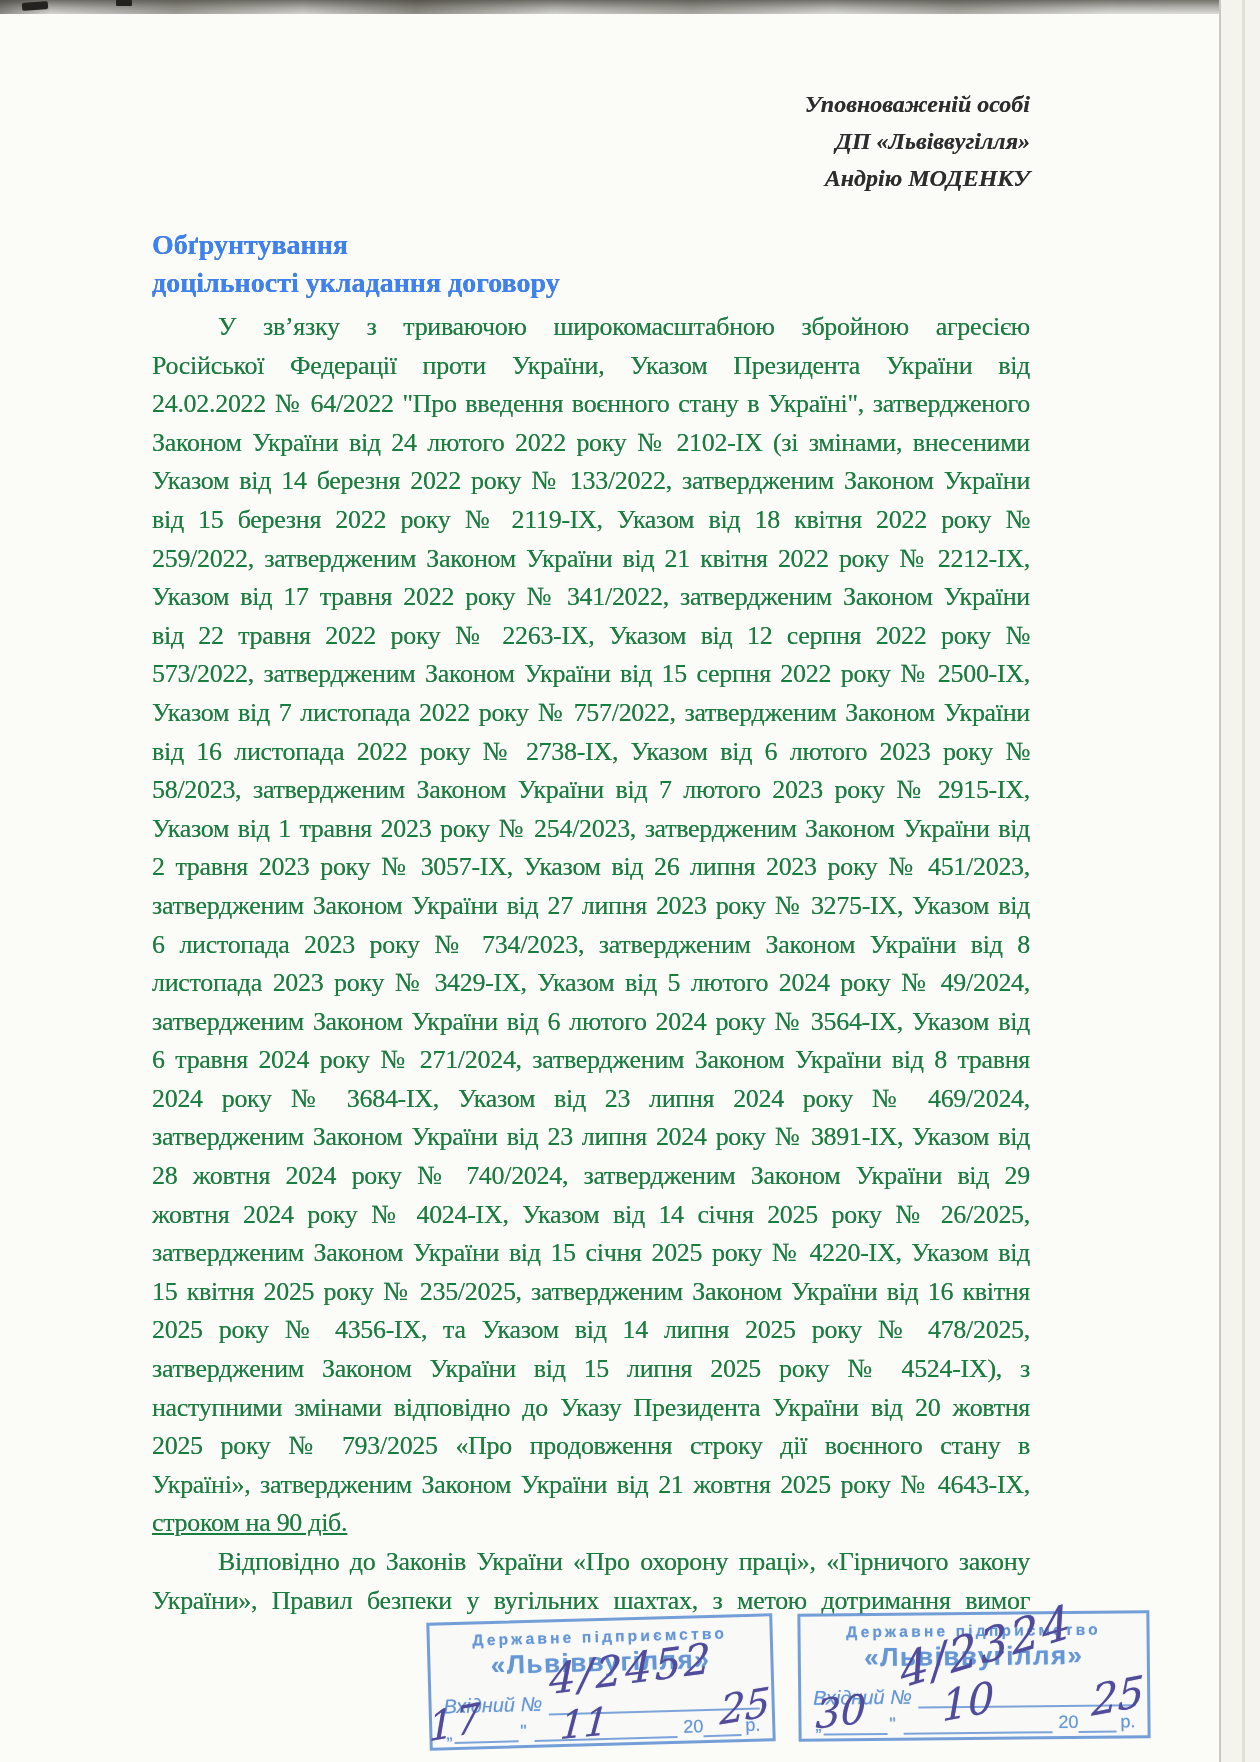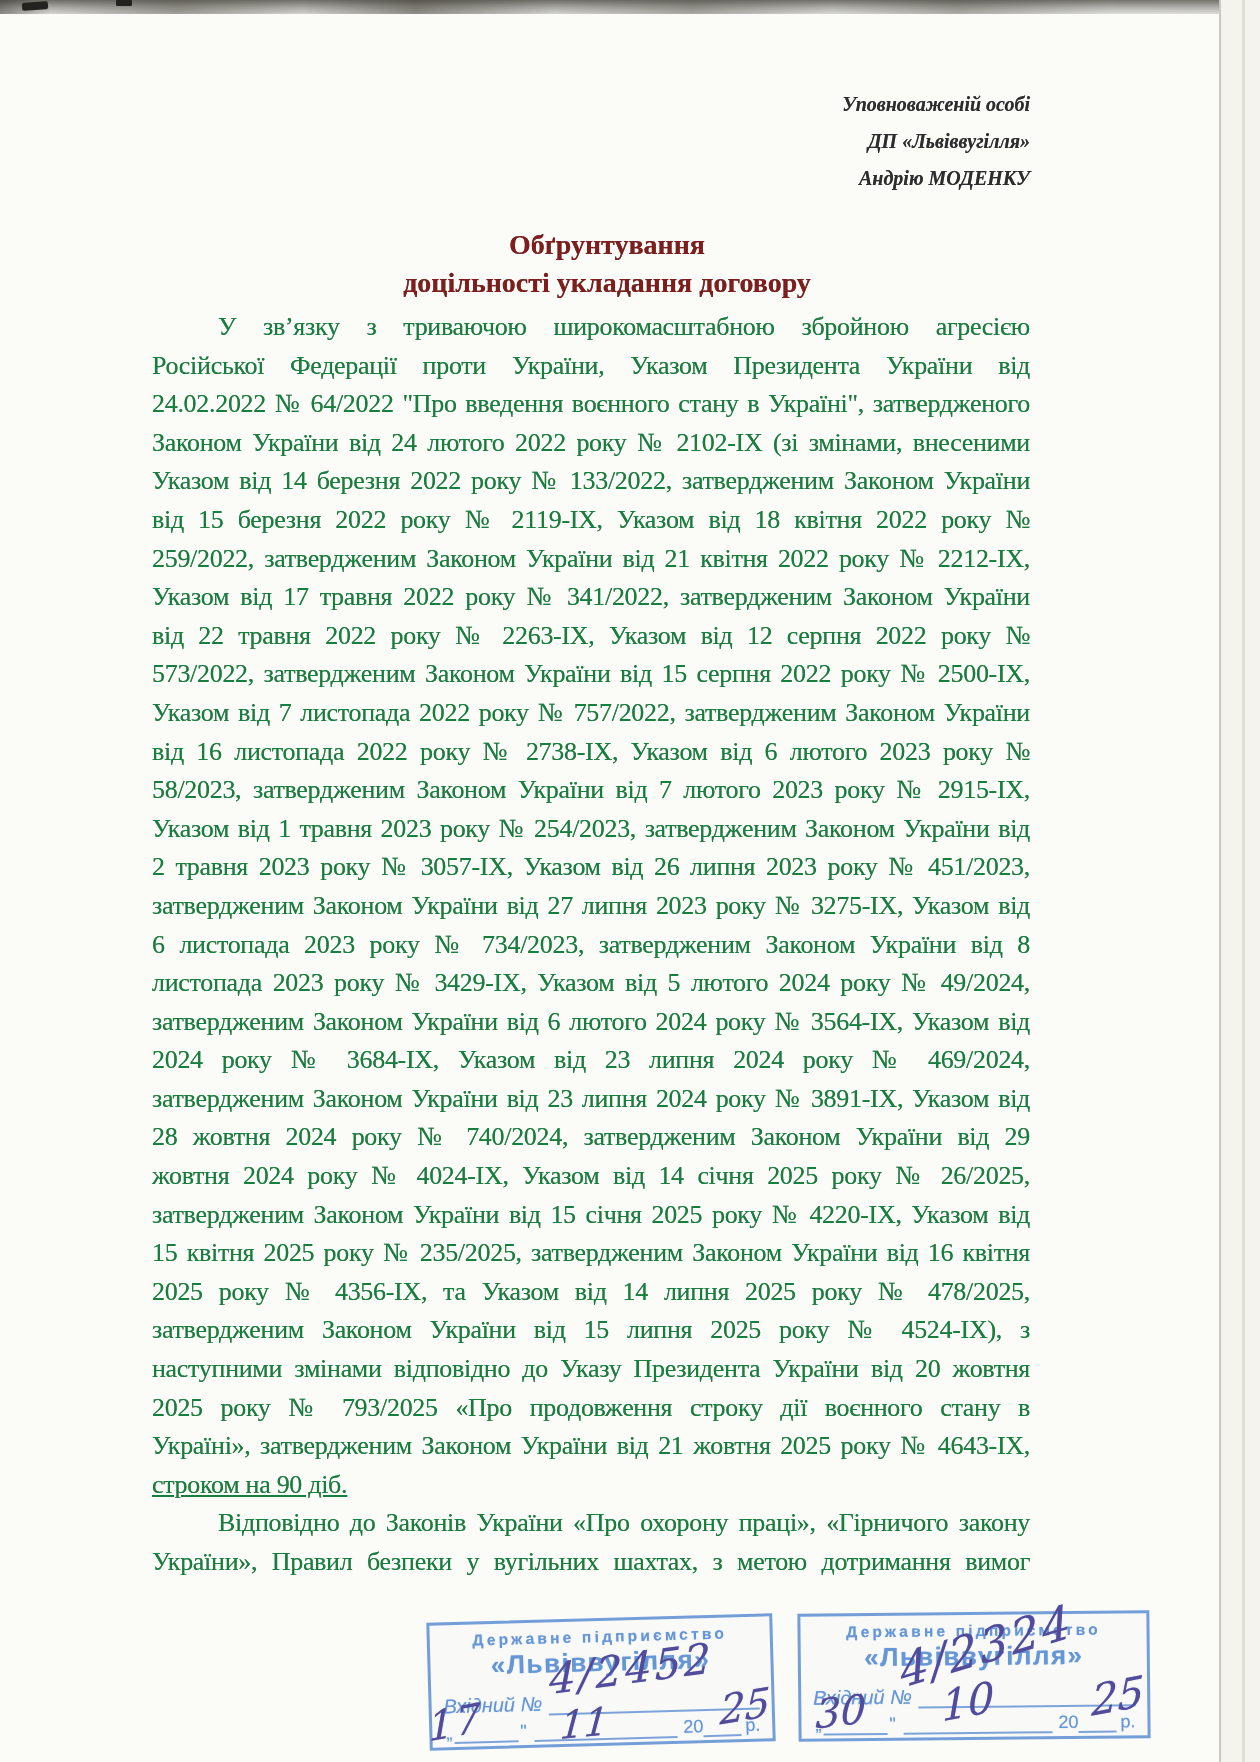--- a/index.html
+++ b/index.html
@@ -21,27 +21,27 @@
   .scan-mark-1 { left: 22px; top: 2px; width: 26px; height: 8px; transform: rotate(-4deg); border-radius: 2px; }
   .scan-mark-2 { left: 116px; top: 0; width: 16px; height: 6px; border-radius: 1px; }
   .scan-right-strip { position: absolute; left: 1219px; top: 0; width: 41px; height: 1762px;
     background: #f4f3ed; border-left: 2px solid rgba(152,150,136,.45); }
   .scan-right-streak { position: absolute; left: 1242px; top: 0; width: 3px; height: 1762px;
     background: rgba(210,208,196,.55); }
 
   
   .addressee { position: absolute; left: 152px; top: 86px; width: 878px;
     text-align: right; font-weight: bold; font-style: italic;
-    font-size: 20px; line-height: 37px; color: #2d2d2d;
+    font-size: 24px; line-height: 37px; color: #2d2d2d;
     text-shadow: 0 0 0.6px rgba(45,45,45,.65); }
 
   
-  .doc-title { position: absolute; left: 168px; top: 226px; width: 878px;
-    text-align: center; font-weight: bold; font-size: 28px; line-height: 38px;
-    color: #7f1d1d; text-shadow: 0 0 0.6px rgba(38,38,38,.7); }
+  .doc-title { position: absolute; left: 152px; top: 226px; width: 878px;
+    font-weight: bold; font-size: 28px; line-height: 38px;
+    color: #3b82f6; text-shadow: 0 0 0.6px rgba(38,38,38,.7); }
 
   
   .body-text { position: absolute; left: 152px; top: 308px; width: 878px;
     font-size: 26px; color: #15803d; letter-spacing: -0.3px;
     text-shadow: 0 0 0.6px rgba(56,56,56,.6); }
   .bodyline { height: 38.6px; line-height: 38.6px;
     text-align: justify; text-align-last: justify; white-space: normal; }
   .para .bodyline:first-child { text-indent: 66px; }
   .para-1 .bodyline:last-child { text-align-last: left; text-decoration: underline; }
 
@@ -119,20 +119,21 @@
         <div class="bodyline">573/2022, затвердженим Законом України від 15 серпня 2022 року № 2500-IX,</div>
         <div class="bodyline">Указом від 7 листопада 2022 року № 757/2022, затвердженим Законом України</div>
         <div class="bodyline">від 16 листопада 2022 року № 2738-IX, Указом від 6 лютого 2023 року №</div>
         <div class="bodyline">58/2023, затвердженим Законом України від 7 лютого 2023 року № 2915-IX,</div>
         <div class="bodyline">Указом від 1 травня 2023 року № 254/2023, затвердженим Законом України від</div>
         <div class="bodyline">2 травня 2023 року № 3057-IX, Указом від 26 липня 2023 року № 451/2023,</div>
         <div class="bodyline">затвердженим Законом України від 27 липня 2023 року № 3275-IX, Указом від</div>
         <div class="bodyline">6 листопада 2023 року № 734/2023, затвердженим Законом України від 8</div>
         <div class="bodyline">листопада 2023 року № 3429-IX, Указом від 5 лютого 2024 року № 49/2024,</div>
         <div class="bodyline">затвердженим Законом України від 6 лютого 2024 року № 3564-IX, Указом від</div>
+        <div class="bodyline">6 травня 2024 року № 271/2024, затвердженим Законом України від 8 травня</div>
         <div class="bodyline">2024 року № 3684-IX, Указом від 23 липня 2024 року № 469/2024,</div>
         <div class="bodyline">затвердженим Законом України від 23 липня 2024 року № 3891-IX, Указом від</div>
         <div class="bodyline">28 жовтня 2024 року № 740/2024, затвердженим Законом України від 29</div>
         <div class="bodyline">жовтня 2024 року № 4024-IX, Указом від 14 січня 2025 року № 26/2025,</div>
         <div class="bodyline">затвердженим Законом України від 15 січня 2025 року № 4220-IX, Указом від</div>
         <div class="bodyline">15 квітня 2025 року № 235/2025, затвердженим Законом України від 16 квітня</div>
         <div class="bodyline">2025 року № 4356-IX, та Указом від 14 липня 2025 року № 478/2025,</div>
         <div class="bodyline">затвердженим Законом України від 15 липня 2025 року № 4524-IX), з</div>
         <div class="bodyline">наступними змінами відповідно до Указу Президента України від 20 жовтня</div>
         <div class="bodyline">2025 року № 793/2025 «Про продовження строку дії воєнного стану в</div>

